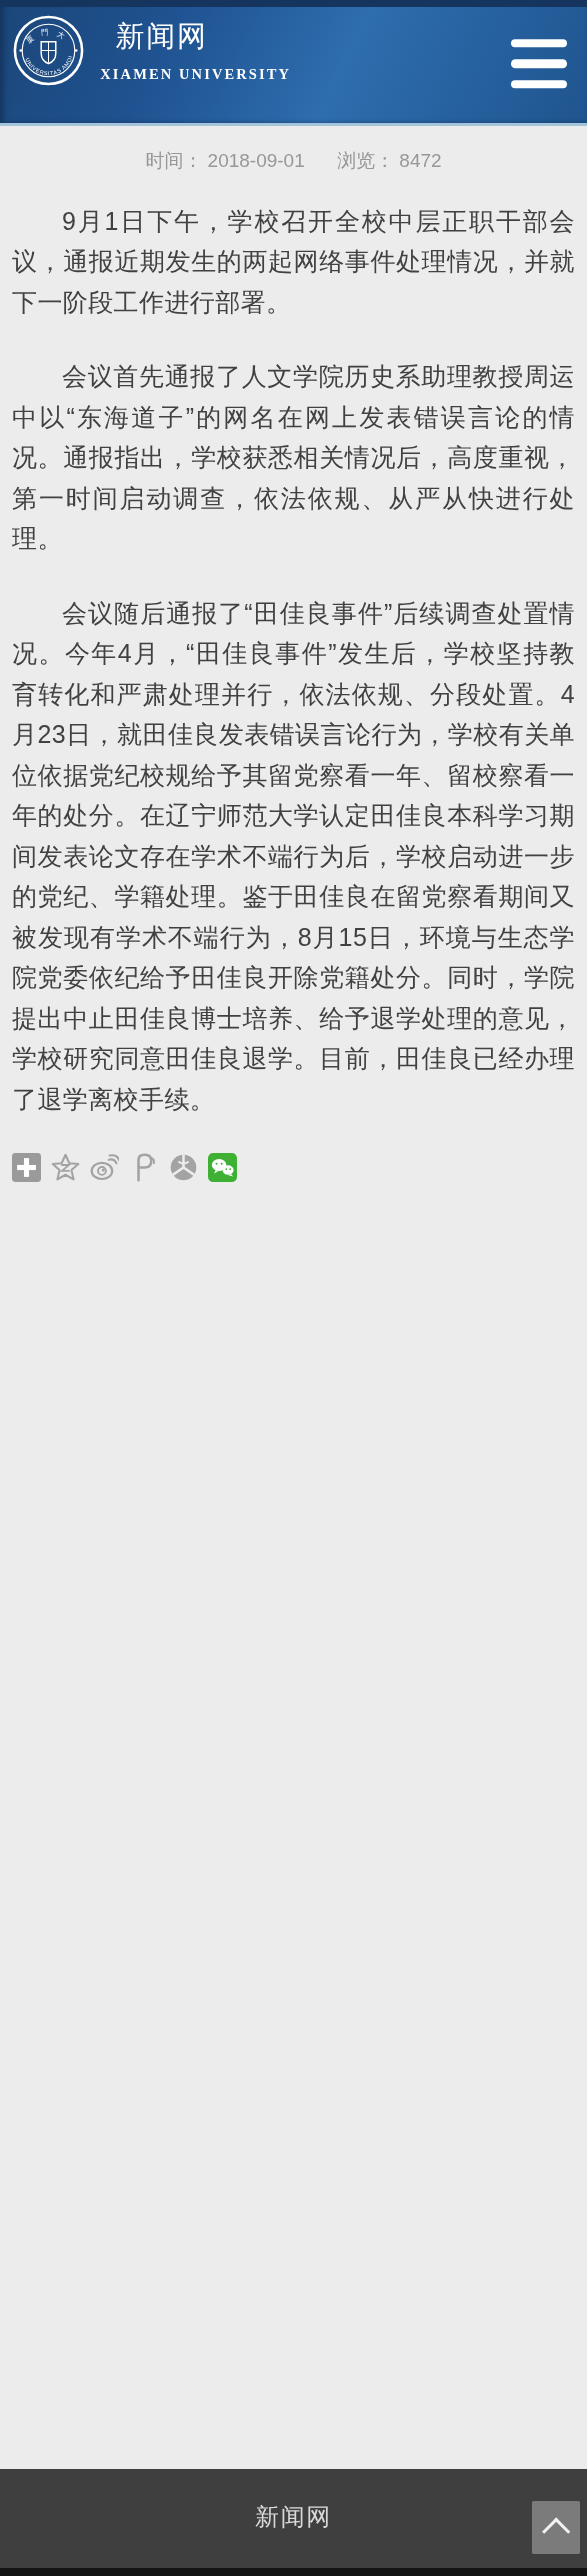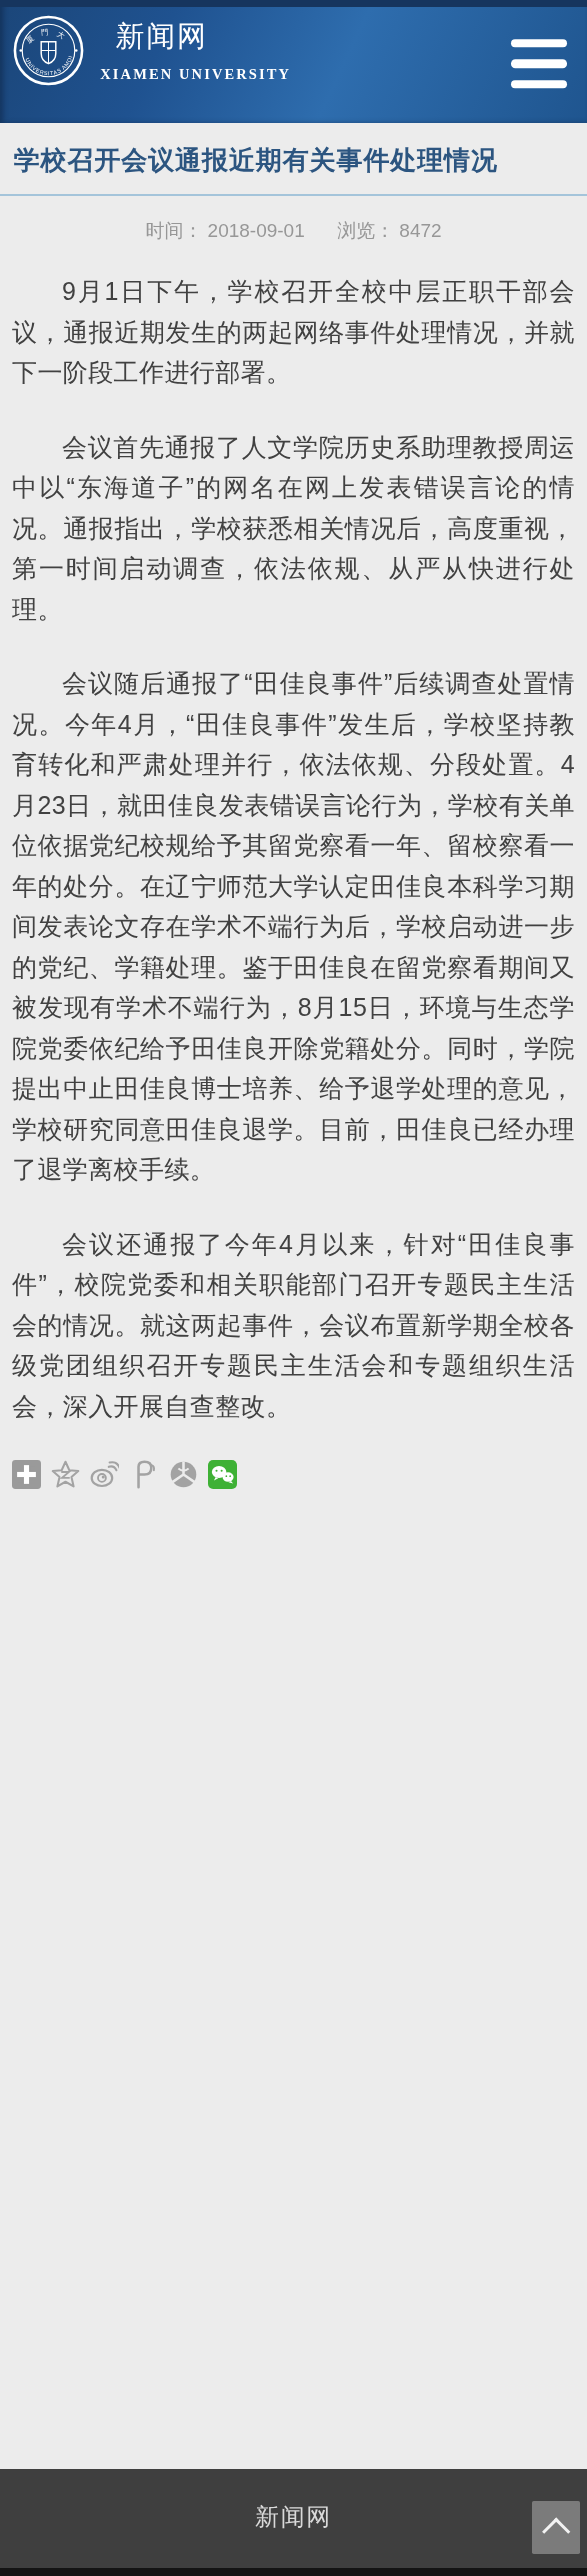--- a/index.html
+++ b/index.html
@@ -92,31 +92,29 @@
     </div>
 
     <button class="hamburger" aria-label="menu">
       <span></span>
       <span></span>
       <span></span>
     </button>
   </header>
 
   <main>
-    <h1>学校召开会议通报近期有关事件处理情况</h1>
     <div class="divider"></div>
 
     <div class="meta">
       <span>时间：</span><span>2018-09-01</span><span class="meta-gap"></span><span>浏览：</span><span>8472</span>
     </div>
 
     <p class="body-par">9月1日下午，学校召开全校中层正职干部会议，通报近期发生的两起网络事件处理情况，并就下一阶段工作进行部署。</p>
     <p class="body-par">会议首先通报了人文学院历史系助理教授周运中以“东海道子”的网名在网上发表错误言论的情况。通报指出，学校获悉相关情况后，高度重视，第一时间启动调查，依法依规、从严从快进行处理。</p>
     <p class="body-par">会议随后通报了“田佳良事件”后续调查处置情况。今年4月，“田佳良事件”发生后，学校坚持教育转化和严肃处理并行，依法依规、分段处置。4月23日，就田佳良发表错误言论行为，学校有关单位依据党纪校规给予其留党察看一年、留校察看一年的处分。在辽宁师范大学认定田佳良本科学习期间发表论文存在学术不端行为后，学校启动进一步的党纪、学籍处理。鉴于田佳良在留党察看期间又被发现有学术不端行为，8月15日，环境与生态学院党委依纪给予田佳良开除党籍处分。同时，学院提出中止田佳良博士培养、给予退学处理的意见，学校研究同意田佳良退学。目前，田佳良已经办理了退学离校手续。</p>
-    <p class="body-par">会议还通报了今年4月以来，针对“田佳良事件”，校院党委和相关职能部门召开专题民主生活会的情况。就这两起事件，会议布置新学期全校各级党团组织召开专题民主生活会和专题组织生活会，深入开展自查整改。</p>
 
     <div class="share-row">
       <button class="share-btn" aria-label="share">
         <svg viewBox="0 0 34 34">
             <rect x="0" y="0" width="34" height="34" rx="4" fill="#9a9a9a"></rect>
           <rect x="14" y="6" width="6" height="22" fill="#ffffff"></rect>
           <rect x="6" y="14" width="22" height="6" fill="#ffffff"></rect>
           <rect x="22" y="8" width="5" height="5" fill="#9a9a9a"></rect>
           <rect x="7" y="21" width="5" height="5" fill="#9a9a9a"></rect>
         </svg>

